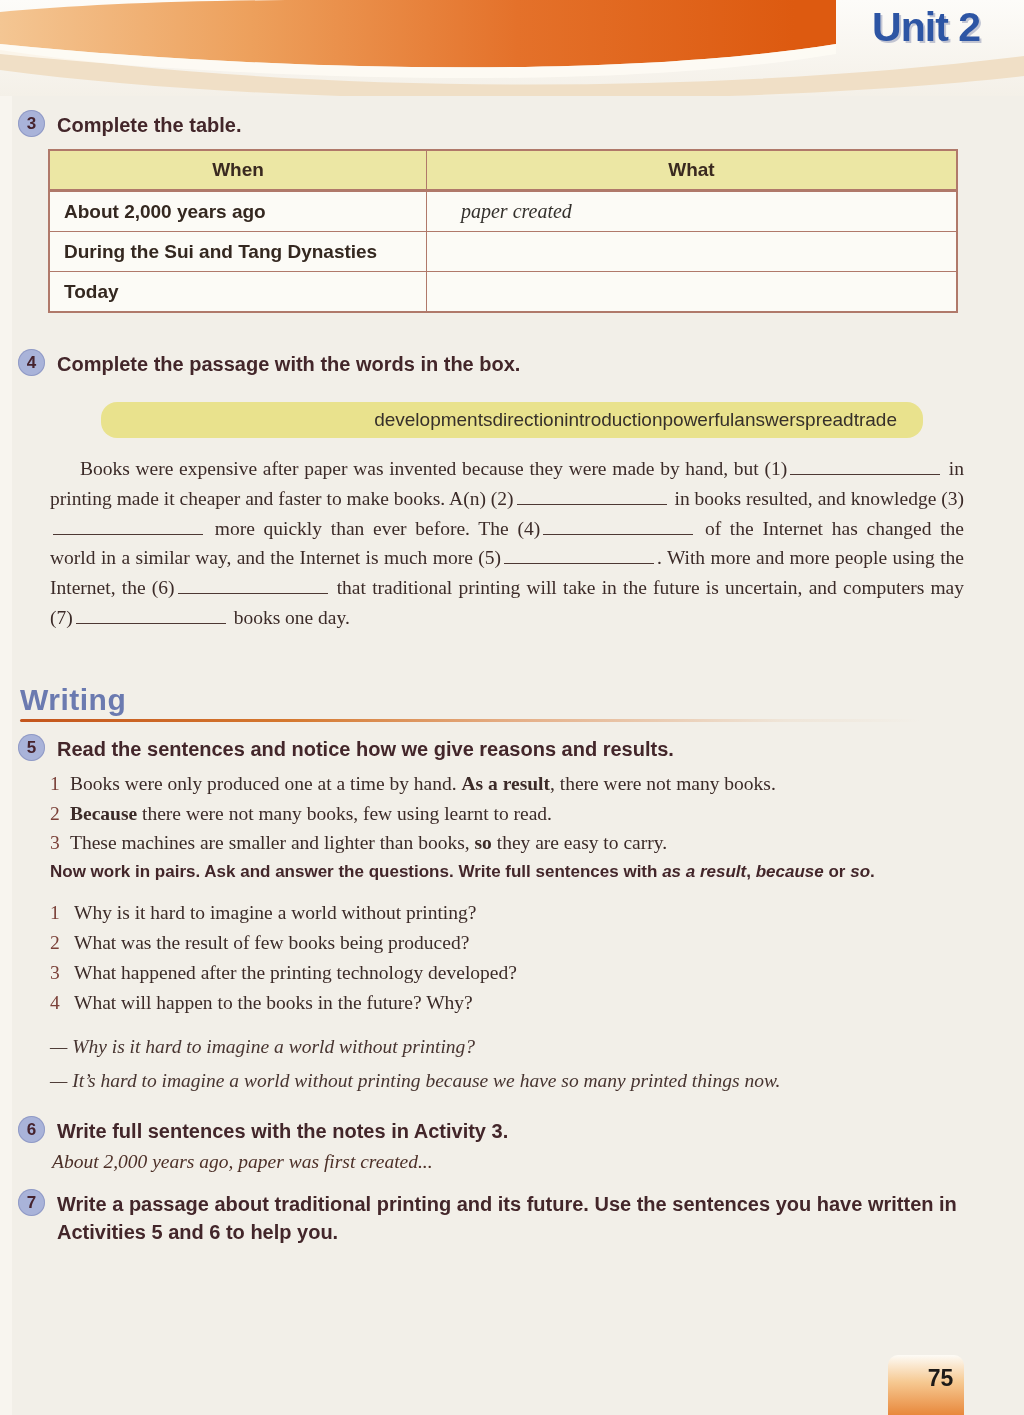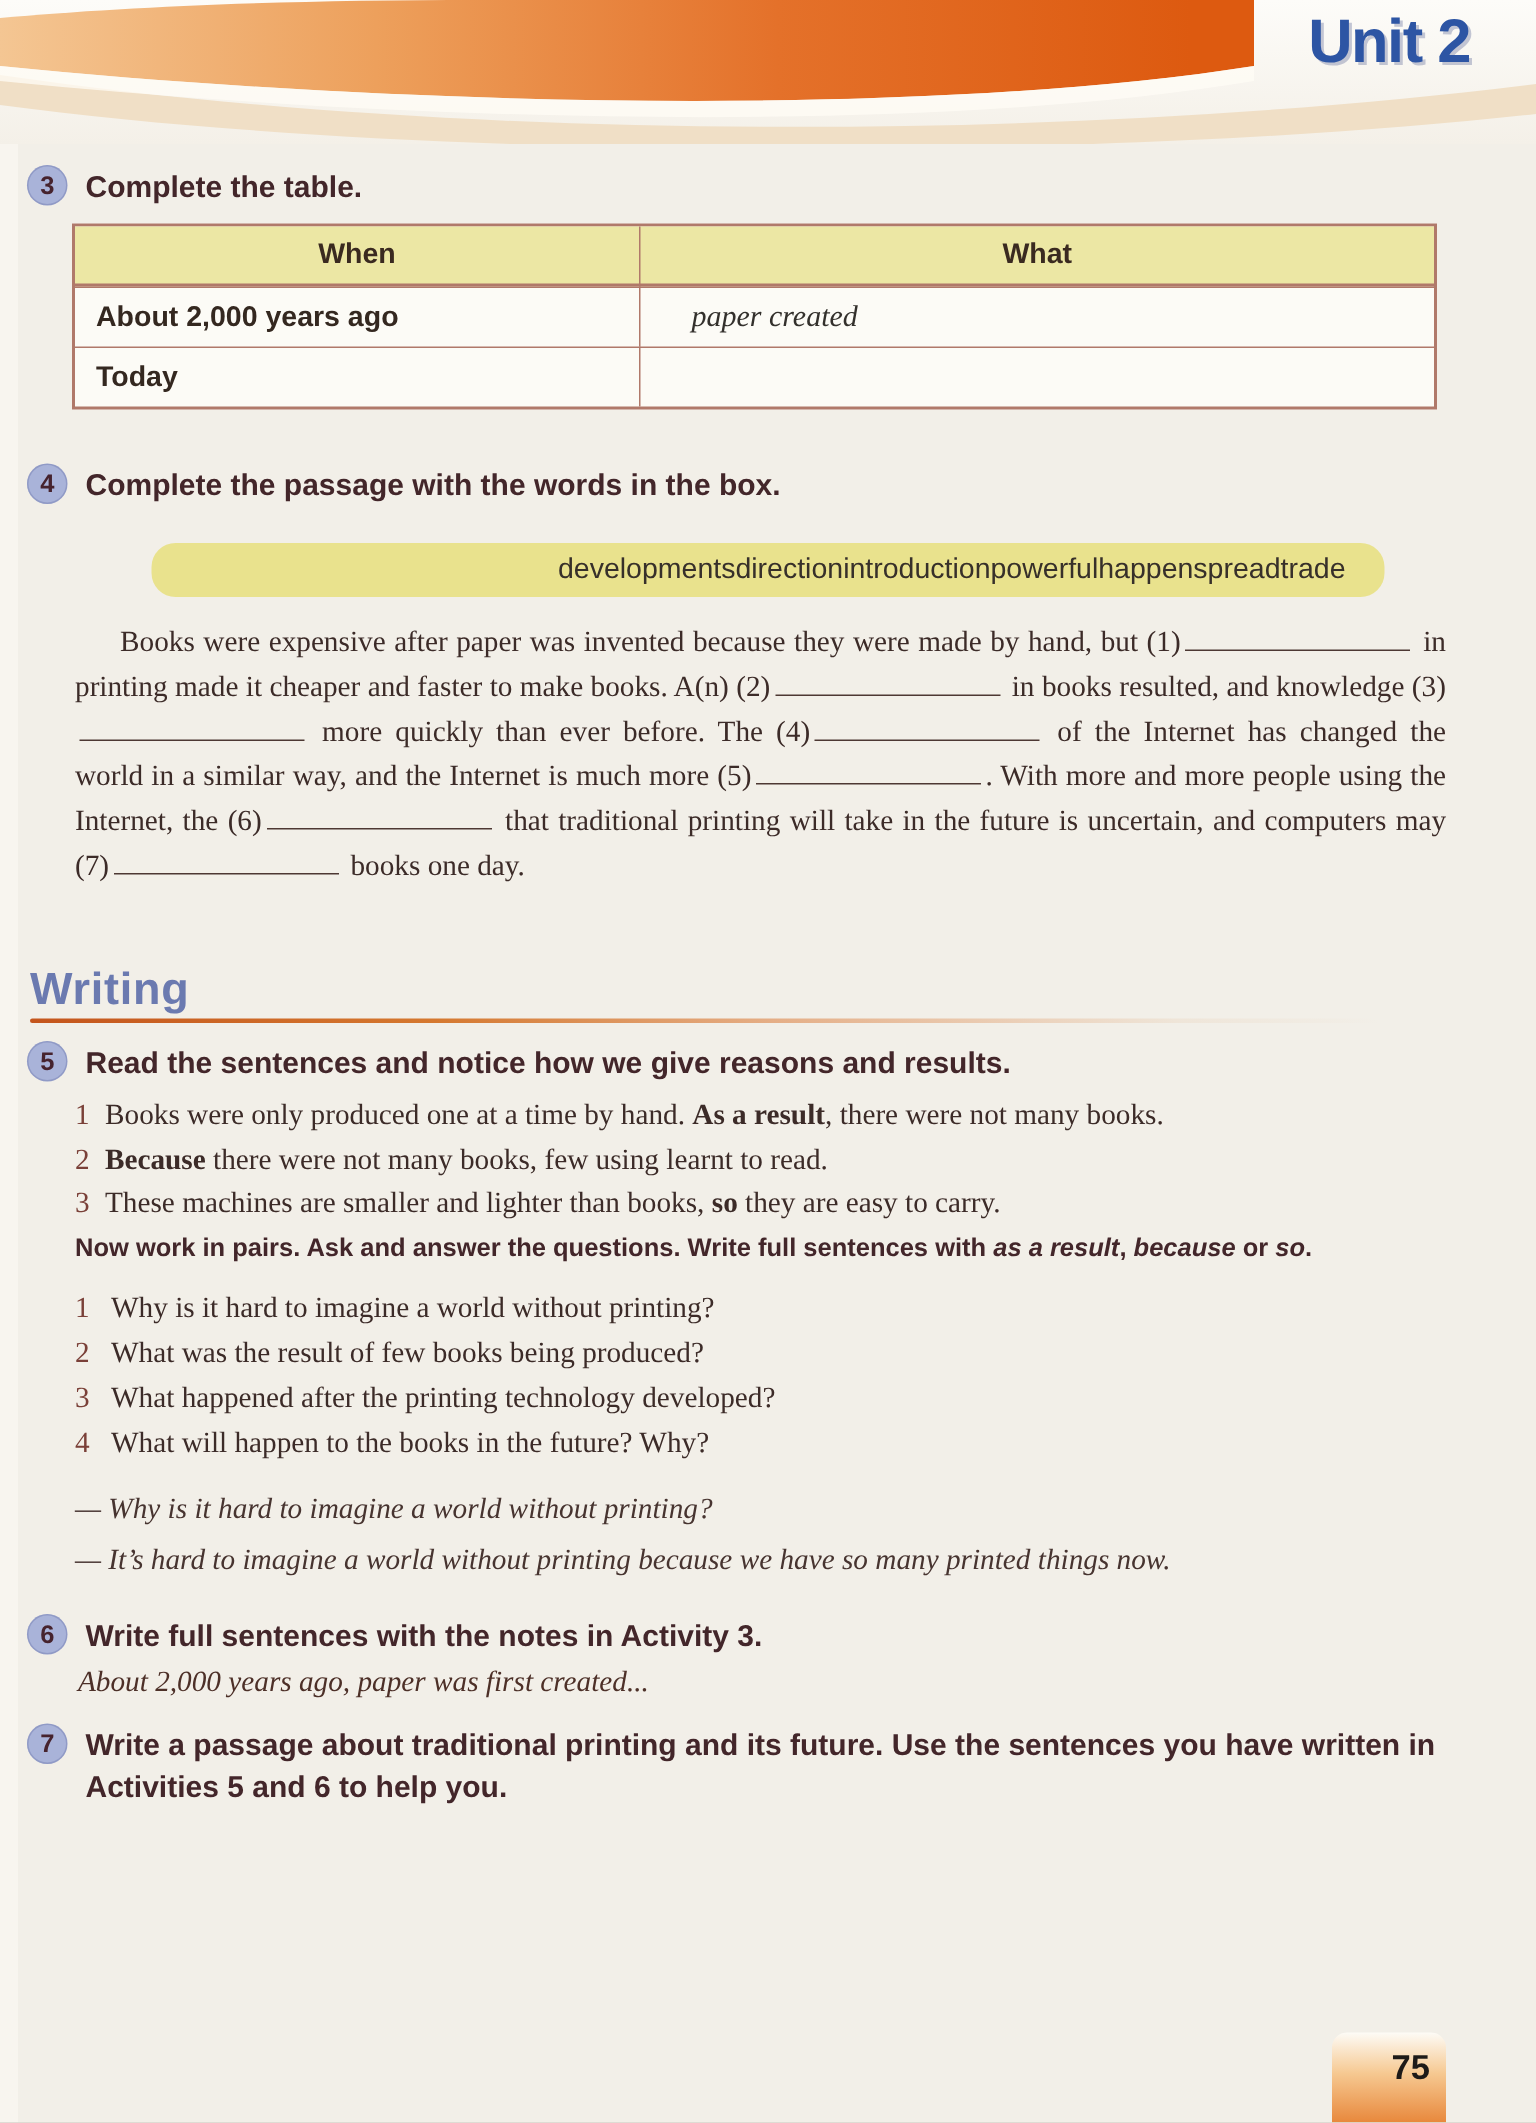--- a/index.html
+++ b/index.html
@@ -115,36 +115,40 @@
   <div class="tbl">
     <div class="tbl-row tbl-head">
       <div>When</div>
       <div>What</div>
     </div>
     <div class="tbl-row tbl-data">
       <div>About 2,000 years ago</div>
       <div class="what-cell">paper created</div>
     </div>
     <div class="tbl-row tbl-data">
+      <div>During the Sui and Tang Dynasties</div>
+      <div class="what-cell"></div>
+    </div>
+    <div class="tbl-row tbl-data">
       <div>Today</div>
       <div class="what-cell"></div>
     </div>
   </div>
 
   <div class="activity-head mt36">
     <div class="num-circle">4</div>
     <div class="activity-title">Complete the passage with the words in the box.</div>
   </div>
 
   <div class="word-box">
     <span>developments</span>
     <span>direction</span>
     <span>introduction</span>
     <span>powerful</span>
-    <span>happen</span>
+    <span>answer</span>
     <span>spread</span>
     <span>trade</span>
   </div>
 
   <p class="passage serif"><span>Books were expensive after paper was invented because they were made by hand, but </span><span class="blank"><span>(1)</span><span class="bline"></span></span><span> in printing made it cheaper and faster to make books. A(n) </span><span class="blank"><span>(2)</span><span class="bline"></span></span><span> in books resulted, and knowledge </span><span class="blank"><span>(3)</span><span class="bline"></span></span><span> more quickly than ever before. The </span><span class="blank"><span>(4)</span><span class="bline"></span></span><span> of the Internet has changed the world in a similar way, and the Internet is much more </span><span class="blank"><span>(5)</span><span class="bline"></span></span><span>. With more and more people using the Internet, the </span><span class="blank"><span>(6)</span><span class="bline"></span></span><span> that traditional printing will take in the future is uncertain, and computers may </span><span class="blank"><span>(7)</span><span class="bline"></span></span><span> books one day.</span></p>
 
   <div class="writing-head">
     <div class="writing-title">Writing</div>
     <div class="writing-rule"></div>
   </div>

